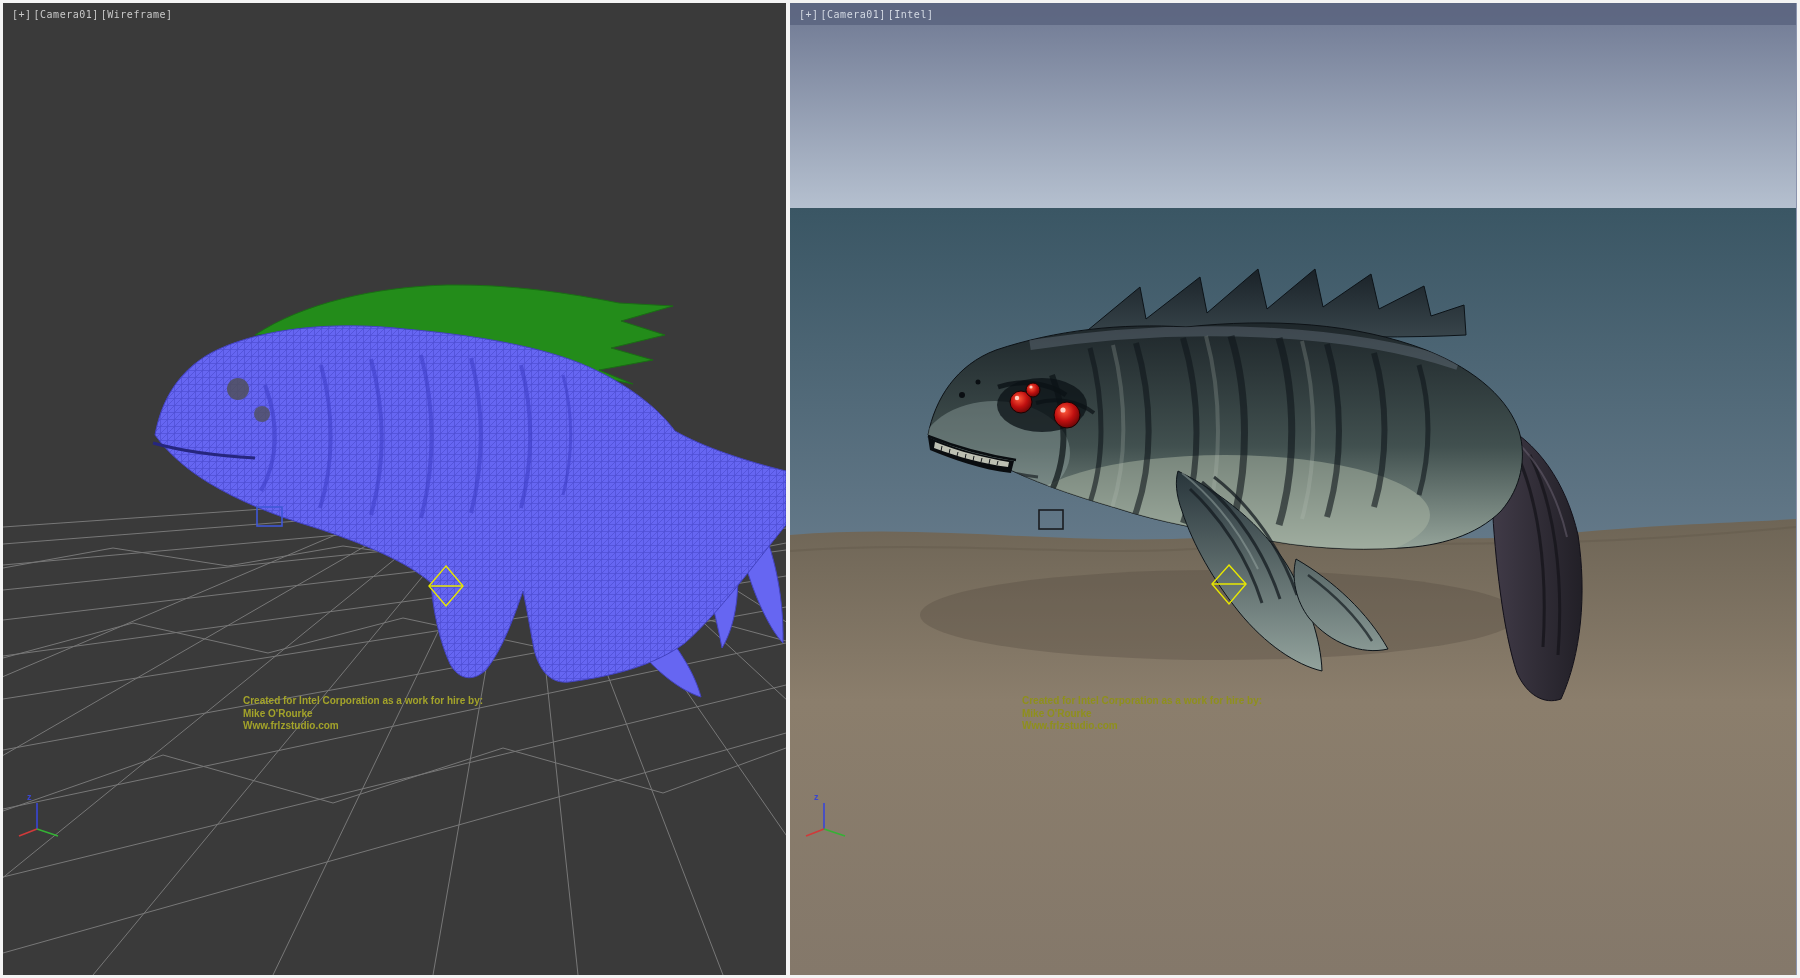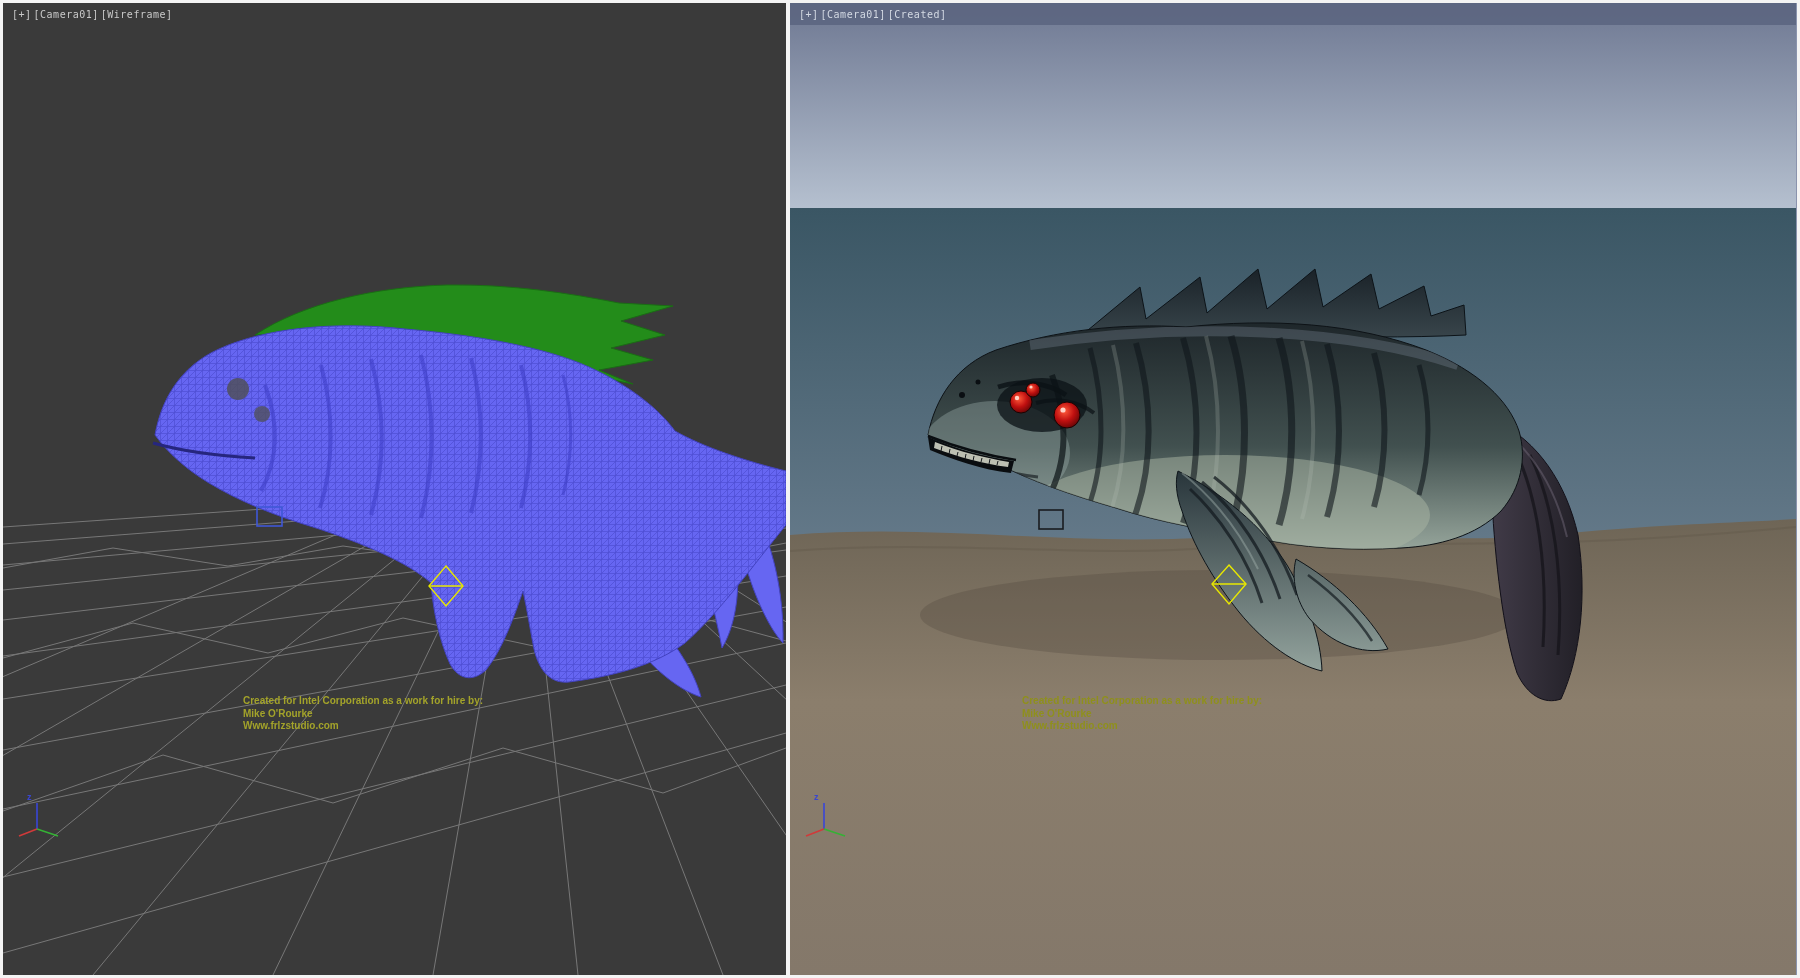--- a/index.html
+++ b/index.html
@@ -253,21 +253,21 @@
       </g>
       <g stroke="#e8e800" stroke-width="1.4" fill="none">
         <path d="M439 562 L456 581 L439 601 L422 581 Z"></path>
         <line x1="422" y1="581" x2="456" y2="581"></line>
       </g>
     </svg>
 
     <div class="vp-label">
       <span>[+]</span>
       <span>[Camera01]</span>
-      <span>[Created]</span>
+      <span>[Intel]</span>
     </div>
 
     <div class="watermark">
       <div>Created for Intel Corporation as a work for hire by:</div>
       <div>Mike O'Rourke</div>
       <div>Www.frlzstudio.com</div>
     </div>
 
     <div class="tripod">
       <span class="axis-z-label">z</span>

